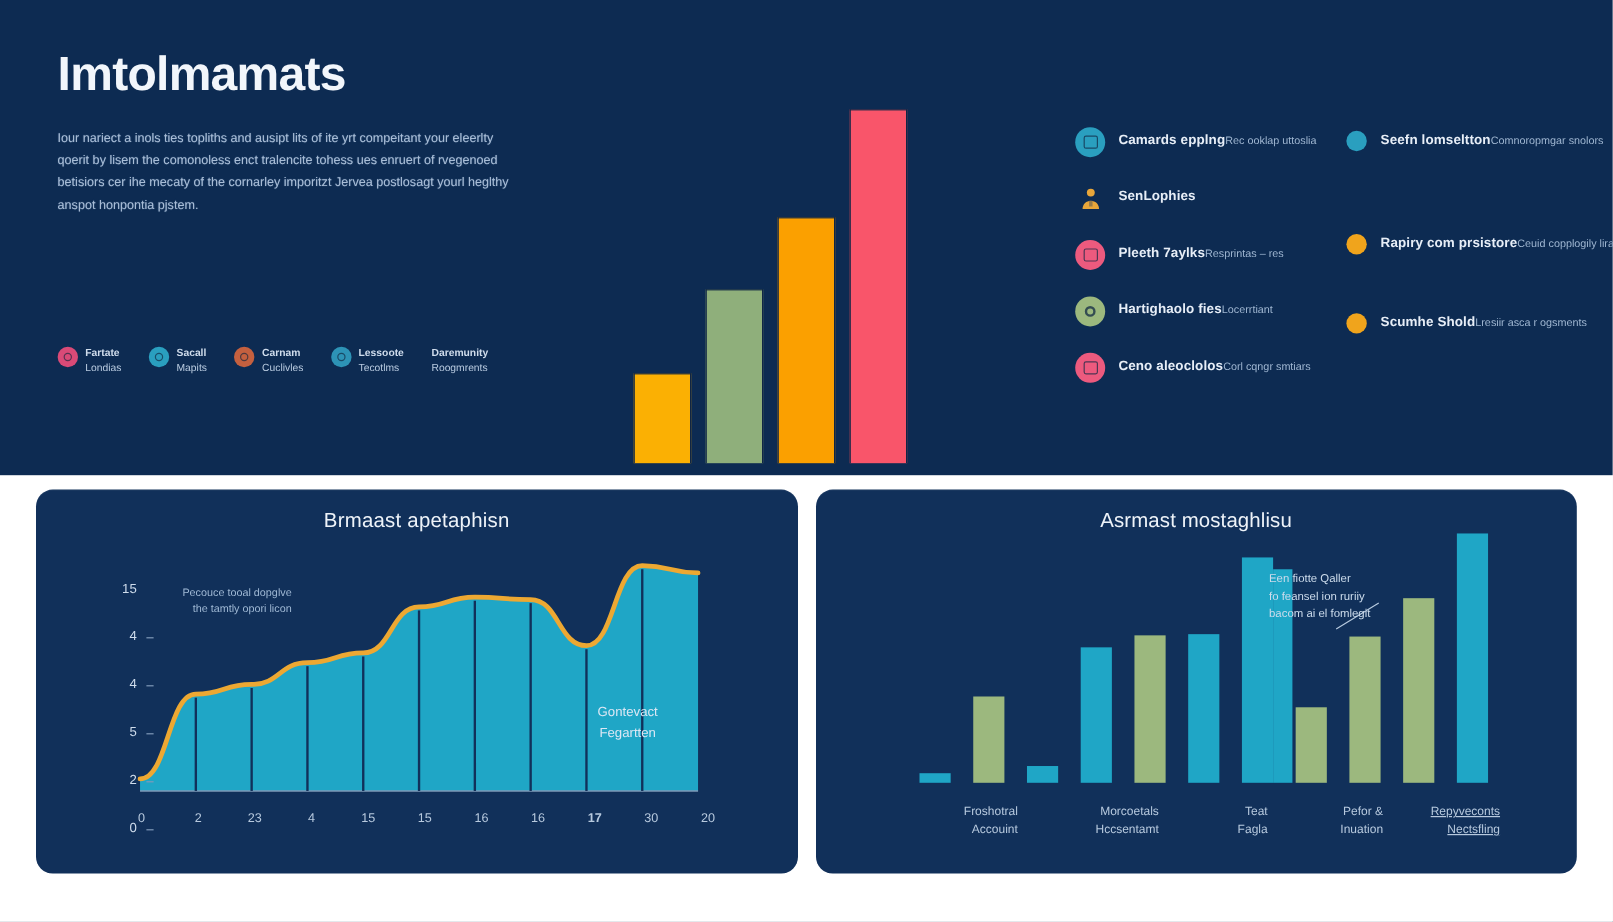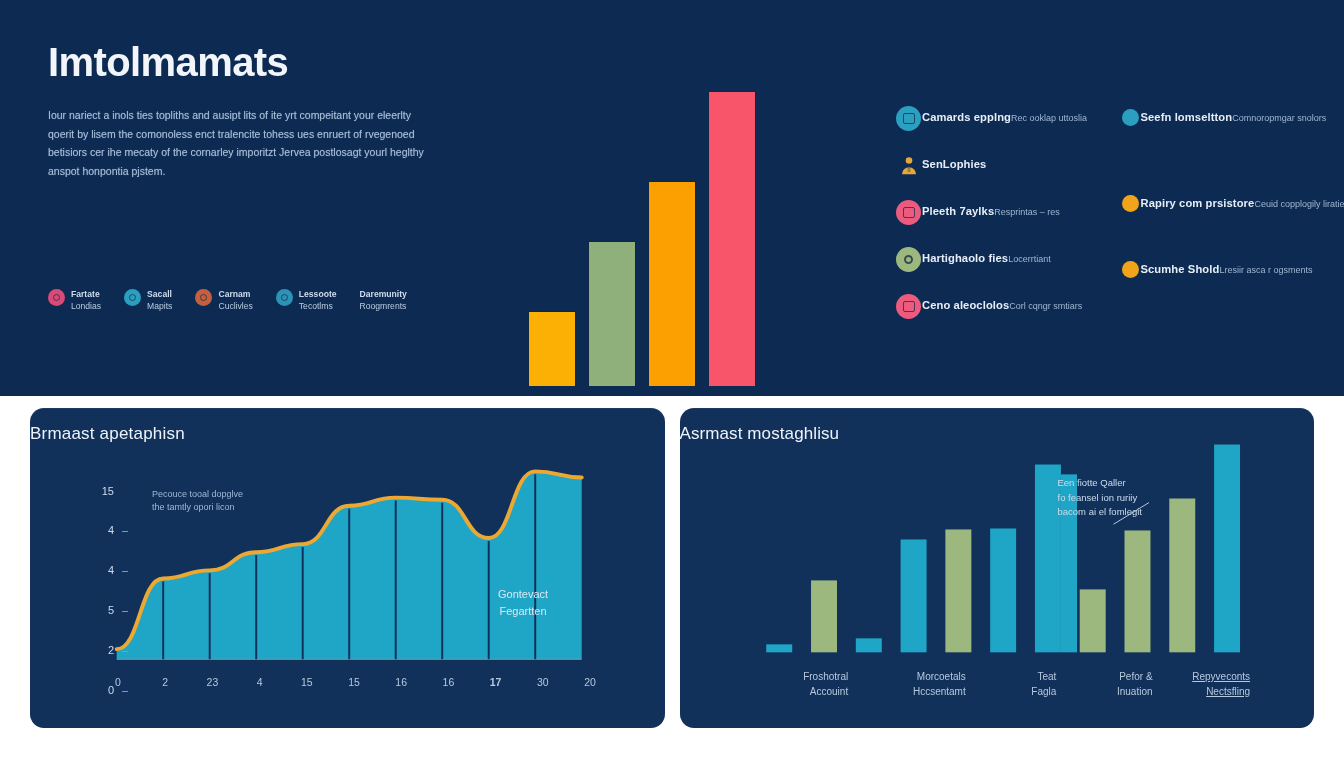--- a/index.html
+++ b/index.html
@@ -59,21 +59,21 @@
   .hbar { width: 48px; border: 1px solid #102645; border-bottom: none; }
 
   
   .legend {
     position: absolute; left: 896px; top: 106px; width: 430px;
     display: flex; gap: 18px;
   }
   .legend-col { display: flex; flex-direction: column; }
   .legend-col.left { width: 210px; gap: 22px; }
   .legend-col.right { width: 205px; }
-  .leg-item { display: flex; align-items: flex-start; gap: 1px; }
+  .leg-item { display: flex; align-items: flex-start; gap: 11px; }
   .leg-badge {
     width: 25px; height: 25px; border-radius: 50%; flex: 0 0 25px;
     display: flex; align-items: center; justify-content: center;
     position: relative;
   }
   .leg-badge .glyph {
     width: 12px; height: 11px; border: 1.7px solid rgba(18,40,68,.72);
     border-radius: 2px;
   }
   .leg-badge.ring .glyph {
@@ -97,28 +97,29 @@
   .cards {
     position: absolute; left: 0; top: 408px; width: 1344px; height: 320px;
     display: flex; gap: 15px; padding: 0 30px;
   }
   .card {
     flex: 1; background: #11305a; border-radius: 14px;
     position: relative; overflow: hidden;
     box-shadow: 0 1px 0 rgba(255,255,255,.05) inset;
   }
   .card-title {
-    position: absolute; top: 16px; left: 0; right: 0; 
+    position: absolute; top: 16px; left: 0; right: 0; text-align: center;
     font-size: 17px; font-weight: 400; color: #eef3f9; letter-spacing: .2px;
   }
   .card-title.c2 { letter-spacing: .1px; }
   .plot { position: absolute; inset: 0; }
   .axis-note {
     position: absolute; font-size: 9px; line-height: 1.45; color: #9fb8d4;
     white-space: pre-line;
+    text-align: right;
   }
   .ylab {
     position: absolute; font-size: 11px; color: #cfdcec; text-align: right;
     width: 26px;
   }
   .ytick {
     position: absolute; width: 6px; height: 1px; background: #7f9ab8;
   }
   .xlab {
     position: absolute; font-size: 10.5px; color: #b7c9de; text-align: center;

